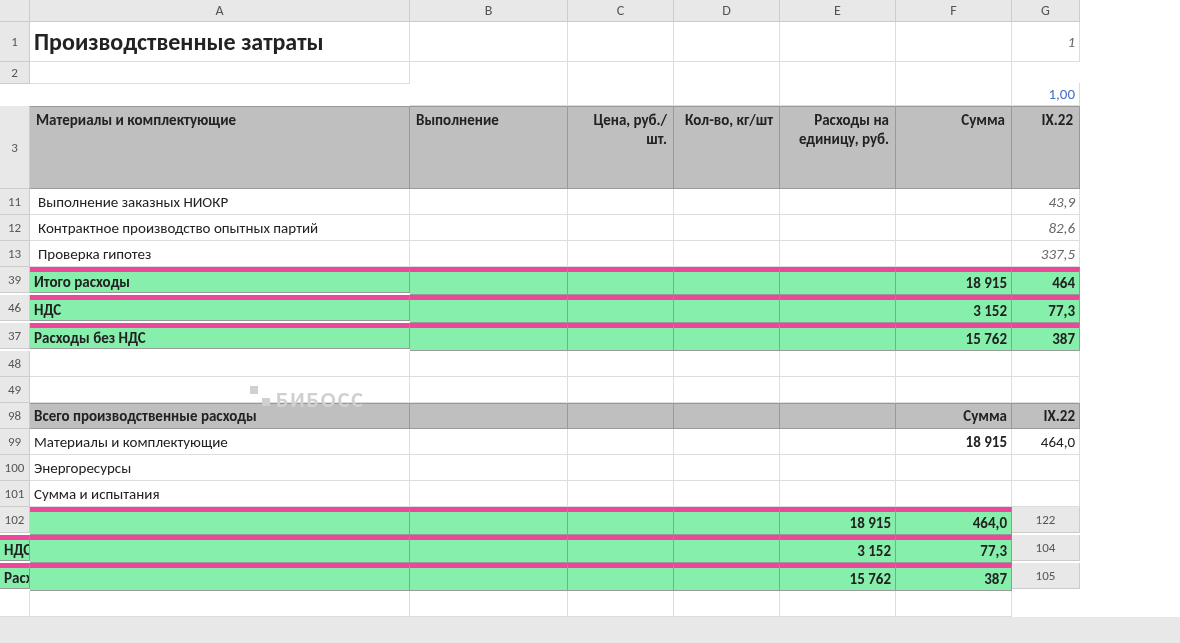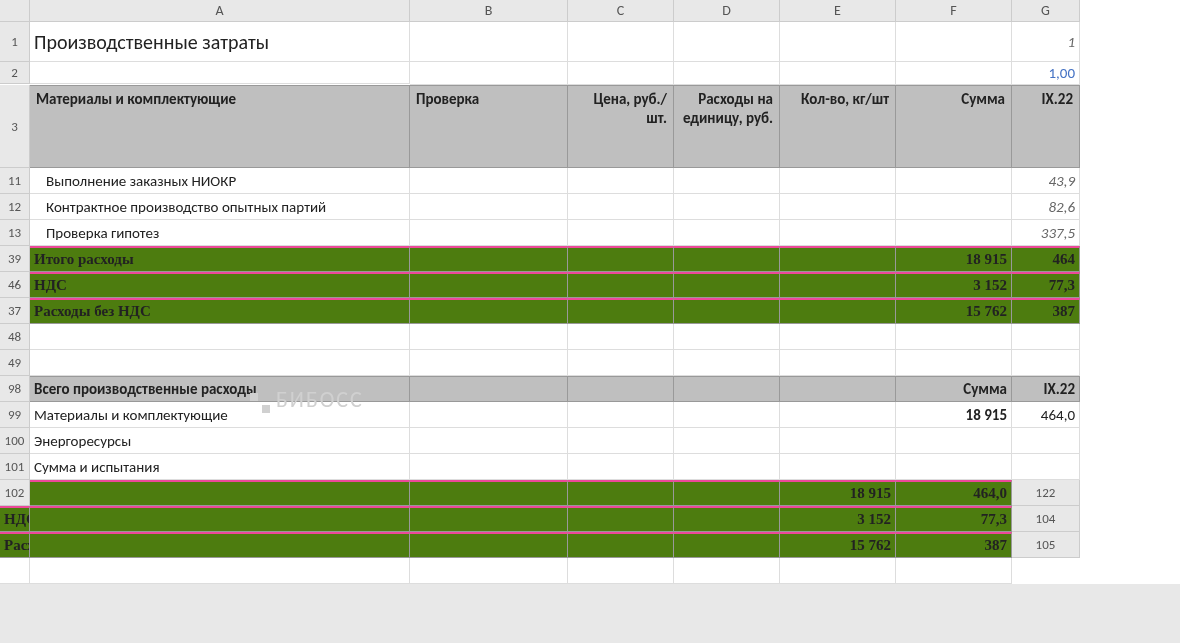--- a/index.html
+++ b/index.html
@@ -51,70 +51,69 @@
     border-right: 1px solid #ddd;
     border-bottom: 1px solid #ddd;
     padding: 2px 4px;
     white-space: nowrap;
     overflow: hidden;
     display: flex;
     align-items: center;
   }
   .cell.right { justify-content: flex-end; }
   .title-cell {
-    font-size: 20px;
-    font-weight: normal;
+    font-size: 24px;
+    font-weight: bold;
     height: 40px;
   }
   .hdr {
     background: #bfbfbf;
     font-weight: bold;
     border-right: 1px solid #999;
     border-bottom: 1px solid #999;
     border-top: 1px solid #999;
     align-items: flex-start;
     padding: 4px 6px;
   }
   .hdr-multi {
     white-space: normal;
     line-height: 1.25;
     text-align: right;
     justify-content: flex-end;
   }
   .sub {
-    background: #4d7c0f;
+    background: #86efac;
     font-weight: bold;
     border-right: 1px solid #999;
     border-bottom: 1px solid #999;
-    border-top: 2px solid #ec4899;
-    font-family: Liberation Serif, serif;
+    border-top: 5px solid #ec4899;
   }
   .sub2 {
     background: #bfbfbf;
     font-weight: bold;
     border-right: 1px solid #999;
     border-bottom: 1px solid #999;
     border-top: 1px solid #999;
   }
-  .pad { padding-left: 16px; }
+  .pad { padding-left: 8px; }
   .italic-num { font-style: italic; color: #666; text-align: right; justify-content: flex-end; }
-  .blue { color: #4472c4; }
+  .blue { color: #4472c4; margin-top: 21px; }
   .h22 { height: 22px; }
   .h26 { height: 26px; }
   .h83 { height: 83px; }
   .watermark {
     position: absolute;
     left: 250px;
     top: 386px;
     font-size: 22px;
-    font-weight: normal;
+    font-weight: bold;
     color: #d0d0d0;
     letter-spacing: 2px;
     display: flex;
-    align-items: flex-end;
+    align-items: flex-start;
     gap: 6px;
     pointer-events: none;
   }
   .wm-icon {
     width: 20px; height: 20px;
     display: inline-block;
     position: relative;
   }
   .wm-icon::before, .wm-icon::after {
     content: ''; position: absolute; background: #d0d0d0;
@@ -149,24 +148,24 @@
   <div class="cell h22"></div>
   <div class="cell"></div>
   <div class="cell"></div>
   <div class="cell"></div>
   <div class="cell"></div>
   <div class="cell"></div>
   <div class="cell right blue">1,00</div>
 
   <div class="row-head h83">3</div>
   <div class="cell hdr h83">Материалы и комплектующие</div>
-  <div class="cell hdr h83">Проверка</div>
+  <div class="cell hdr h83">Выполнение</div>
   <div class="cell hdr hdr-multi h83">Цена, руб./шт.</div>
+  <div class="cell hdr hdr-multi h83">Кол-во, кг/шт</div>
   <div class="cell hdr hdr-multi h83">Расходы на единицу, руб.</div>
-  <div class="cell hdr hdr-multi h83">Кол-во, кг/шт</div>
   <div class="cell hdr hdr-multi h83">Сумма</div>
   <div class="cell hdr hdr-multi h83">IX.22</div>
 
   <div class="row-head h26">11</div>
   <div class="cell pad h26">Выполнение заказных НИОКР</div>
   <div class="cell"></div>
   <div class="cell"></div>
   <div class="cell"></div>
   <div class="cell"></div>
   <div class="cell"></div>

